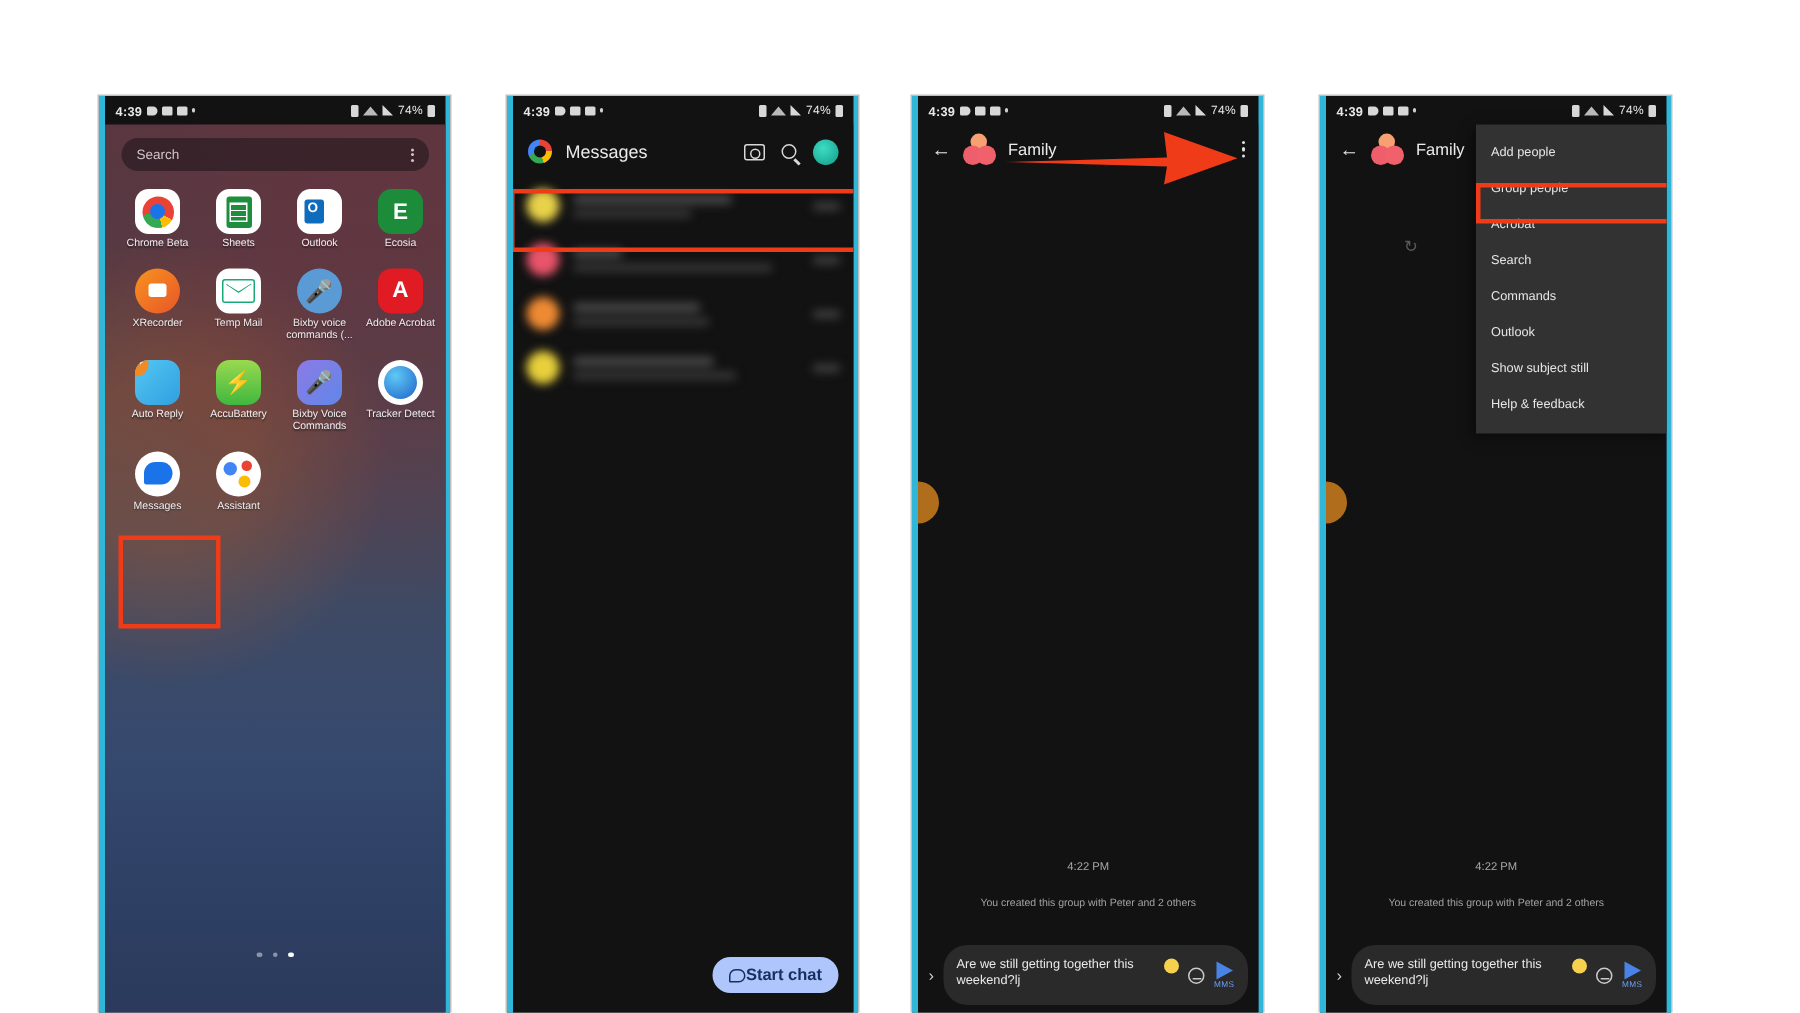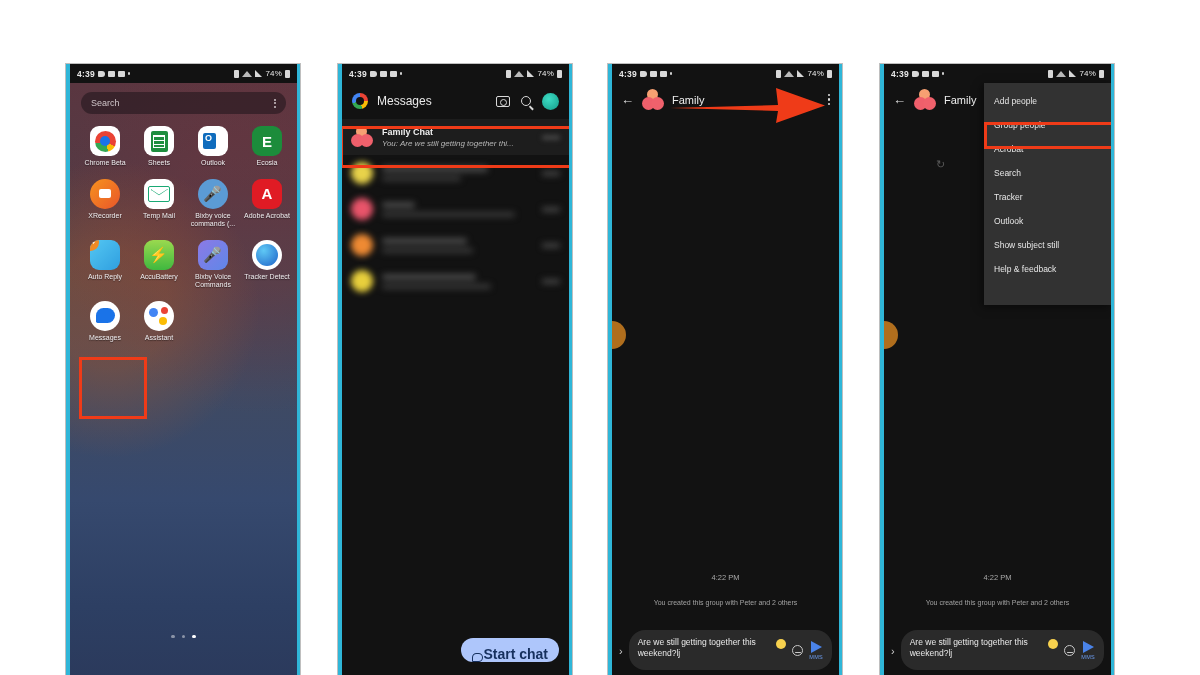--- a/index.html
+++ b/index.html
@@ -164,22 +164,22 @@
   .chat-name{ font-size:9px; color:#ededed; font-weight:600; margin-bottom:2px; }
   .chat-prev{ font-size:8px; color:#b6b6b6; font-style:italic; white-space:nowrap; overflow:hidden; text-overflow:ellipsis; }
   .blur-row{ filter:blur(3.2px); }
   .bl-av{ width:22px;height:22px;border-radius:50%; flex:0 0 22px;}
   .bl-l1{ height:6px; background:#4a4a4a; border-radius:3px; margin-bottom:4px; }
   .bl-l2{ height:5px; background:#3a3a3a; border-radius:3px; }
   .bl-t{ width:18px;height:5px;background:#444;border-radius:2px; }
 
   .fab{
     position:absolute; right:10px; bottom:16px; height:24px; padding:0 11px;
-    background:#aec6fb; color:#16305e; border-radius:12px; display:flex; align-items:flex-end; gap:0;
-    font-size:14px; font-weight:600;
+    background:#aec6fb; color:#16305e; border-radius:12px; display:flex; align-items:center; gap:0;
+    font-size:11px; font-weight:600;
   }
   .fab-bub{ width:11px;height:9px;border:1.4px solid #16305e;border-radius:5px 5px 5px 1px;}
 
   
   .conv{ flex:1; background:#121212; position:relative; display:flex; flex-direction:column; }
   .conv-appbar{ height:33px; display:flex; align-items:center; padding:0 9px; gap:8px; position:relative; z-index:3;}
   .back-arrow{ font-size:13px; color:#e2e2e2; }
   .conv-title{ font-size:11px; color:#ededed; font-weight:500; }
   .conv-kebab{ margin-left:auto; display:flex; flex-direction:column; gap:2px; }
   .conv-kebab i{ width:2.5px;height:2.5px;border-radius:50%;background:#e0e0e0;display:block;}
@@ -199,21 +199,21 @@
   .emoji-y{ display:inline-block; width:10px;height:10px;border-radius:50%;background:#f7d14e; margin-top:2px;}
   .comp-emoji{ width:11px;height:11px;border:1.3px solid #c9c9c9;border-radius:50%; align-self:center; position:relative;}
   .comp-emoji::after{content:"";position:absolute;left:2px;top:6px;width:6px;height:1px;background:#c9c9c9;border-radius:1px;}
   .comp-send{ align-self:center; display:flex; flex-direction:column; align-items:center; gap:1px; }
   .send-tri{ width:0;height:0;border-left:11px solid #4a83e8;border-top:6px solid transparent;border-bottom:6px solid transparent;}
   .send-lbl{ font-size:5.5px; color:#6d9df0; letter-spacing:.3px;}
 
   
   .menu{
     position:absolute; top:19px; right:0; width:127px; background:#323232; z-index:8;
-    padding:6px 0 24px; box-shadow:-2px 2px 8px rgba(0,0,0,.5);
+    padding:6px 0 8px; box-shadow:-2px 2px 8px rgba(0,0,0,.5);
   }
   .menu-item{ padding:7px 10px; font-size:8.5px; color:#e6e6e6; white-space:nowrap; }
 
   
   .hlbox{ position:absolute; border:3px solid #ef3b18; z-index:9; pointer-events:none; }
   .arrow{ position:absolute; z-index:10; }
 </style>
 </head>
 <body>
 
@@ -363,32 +363,20 @@
         <div class="msg-appbar">
           <span class="g-logo"></span>
           <span class="msg-title">Messages</span>
           <span class="msg-actions">
             <span class="ic-cam"></span>
             <span class="ic-search"></span>
             <span class="avatar-teal"></span>
           </span>
         </div>
 
-        <div class="chatrow hl">
-          <span class="grp-avatar">
-              <i></i>
-              <i></i>
-              <i></i>
-            </span>
-          <span class="chat-txt">
-            <div class="chat-name">Family Chat</div>
-            <div class="chat-prev">You: Are we still getting together thi...</div>
-          </span>
-          <span class="bl-t" style="filter:blur(2.5px)"></span>
-        </div>
 
         <div class="chatrow blur-row">
           <span class="bl-av" style="background:#e8d24a"></span>
           <span class="chat-txt">
               <div class="bl-l1" style="width:70%"></div>
               <div class="bl-l2" style="width:52%"></div>
             </span>
           <span class="bl-t"></span>
         </div>
         <div class="chatrow blur-row">
@@ -568,21 +556,21 @@
         <span class="nav-back">‹</span>
         <span class="nav-acc">🧍</span>
       </div>
     </div>
 
     <div class="menu">
       <div class="menu-item">Add people</div>
       <div class="menu-item">Group people</div>
       <div class="menu-item">Acrobat</div>
       <div class="menu-item">Search</div>
-      <div class="menu-item">Tracker</div>
+      <div class="menu-item">Commands</div>
       <div class="menu-item">Outlook</div>
       <div class="menu-item">Show subject still</div>
       <div class="menu-item">Help &amp; feedback</div>
     </div>
 
     <div class="hlbox" style="left:100px; top:58px; width:134px; height:27px;"></div>
   </div>
 
 </div>
 

